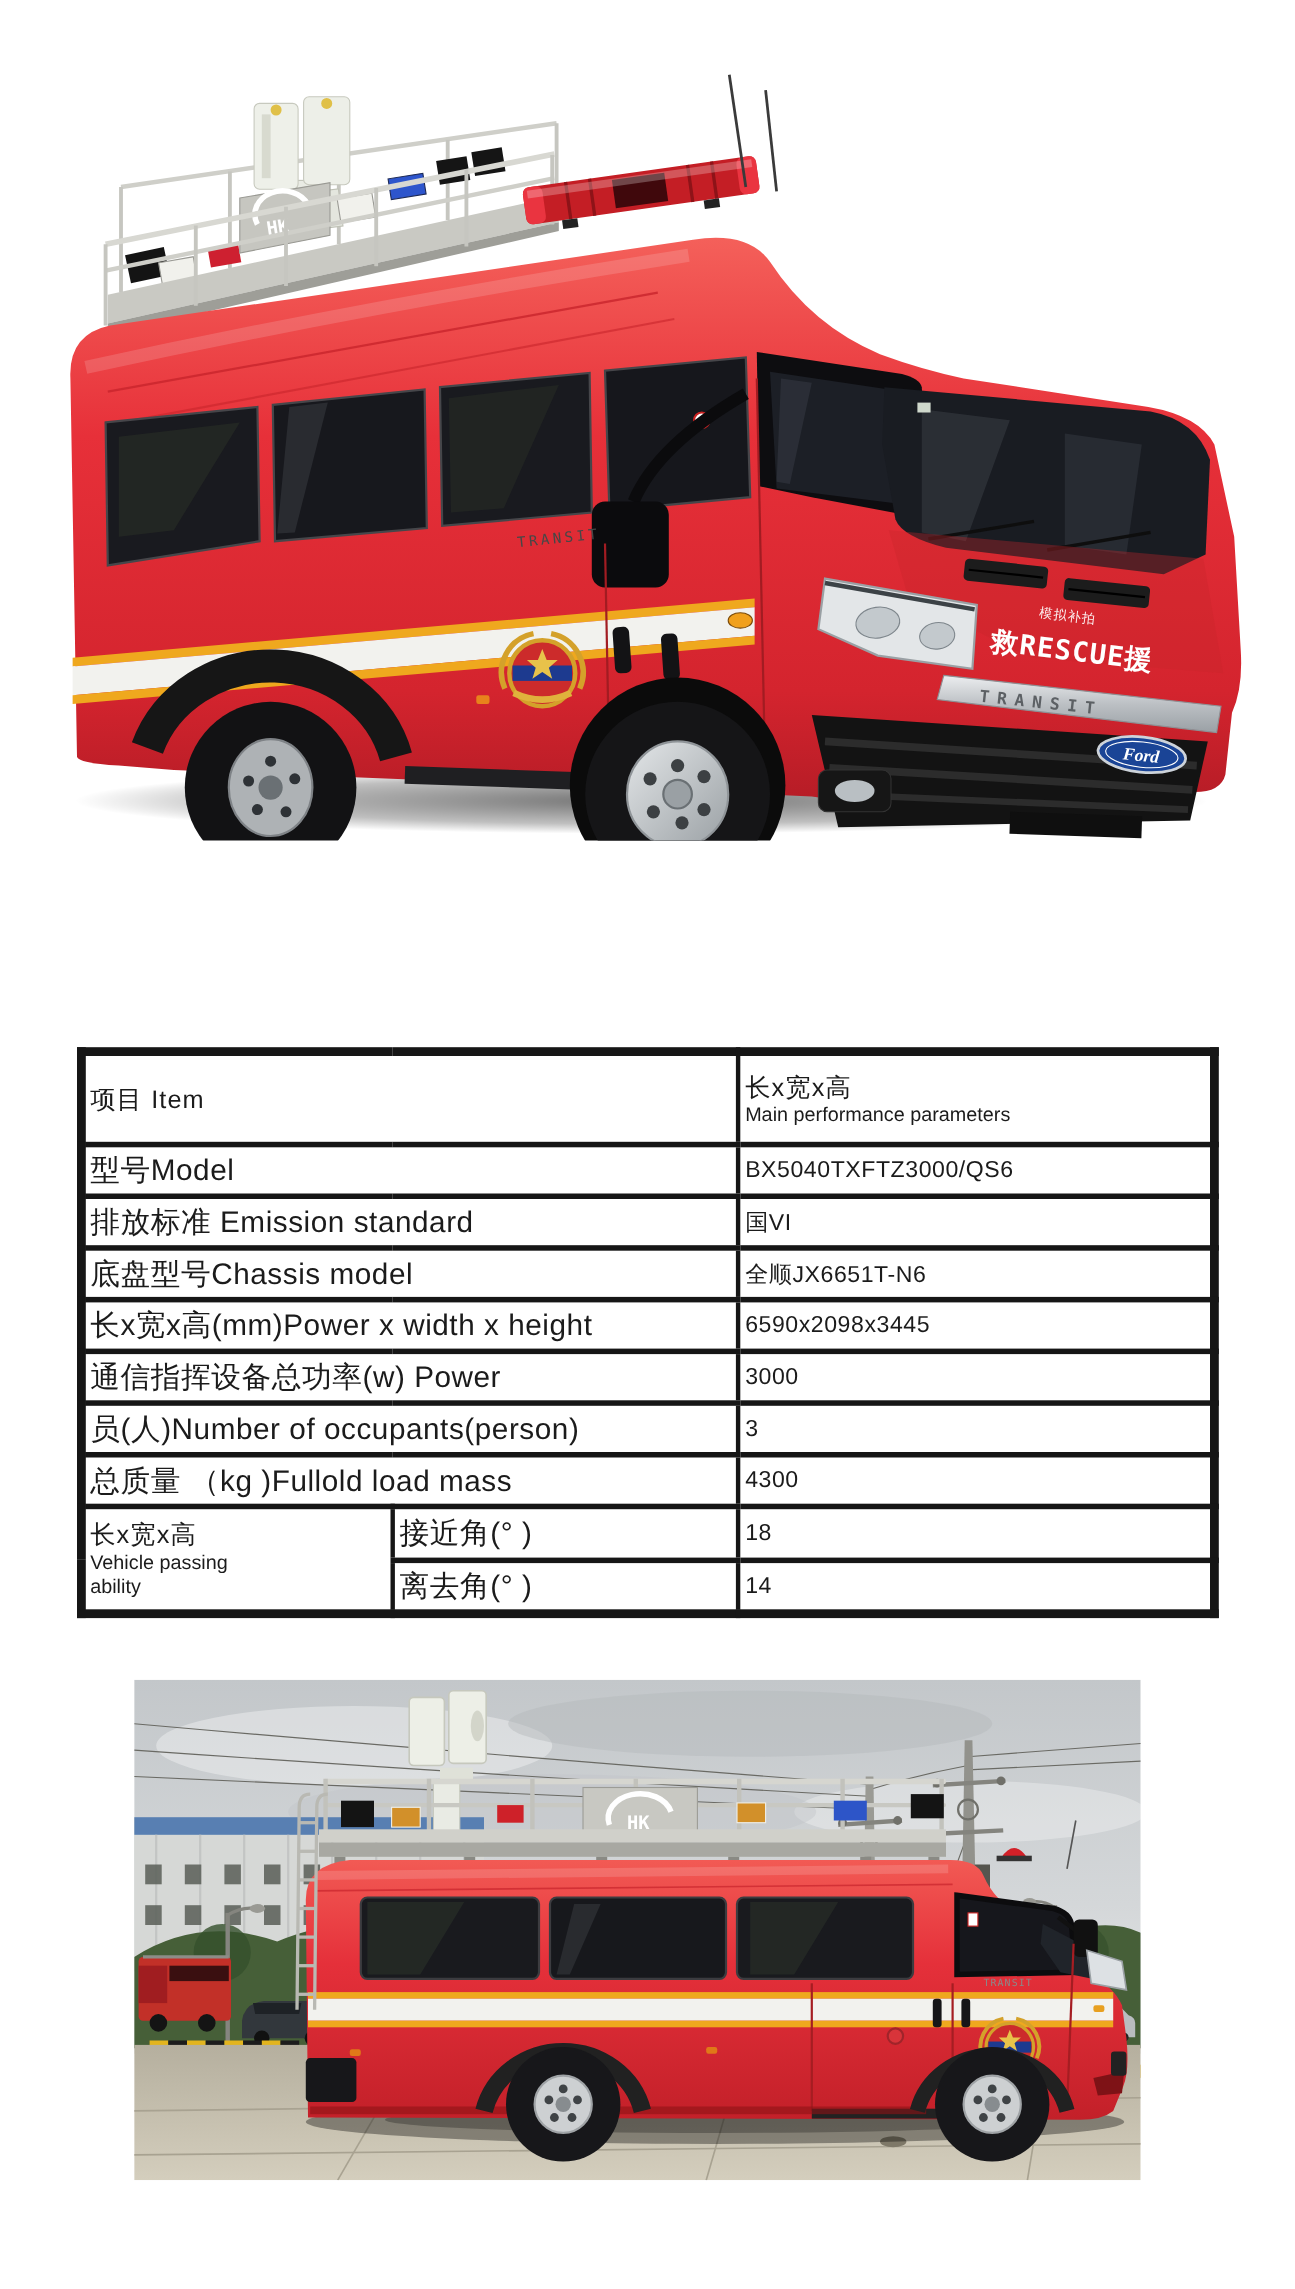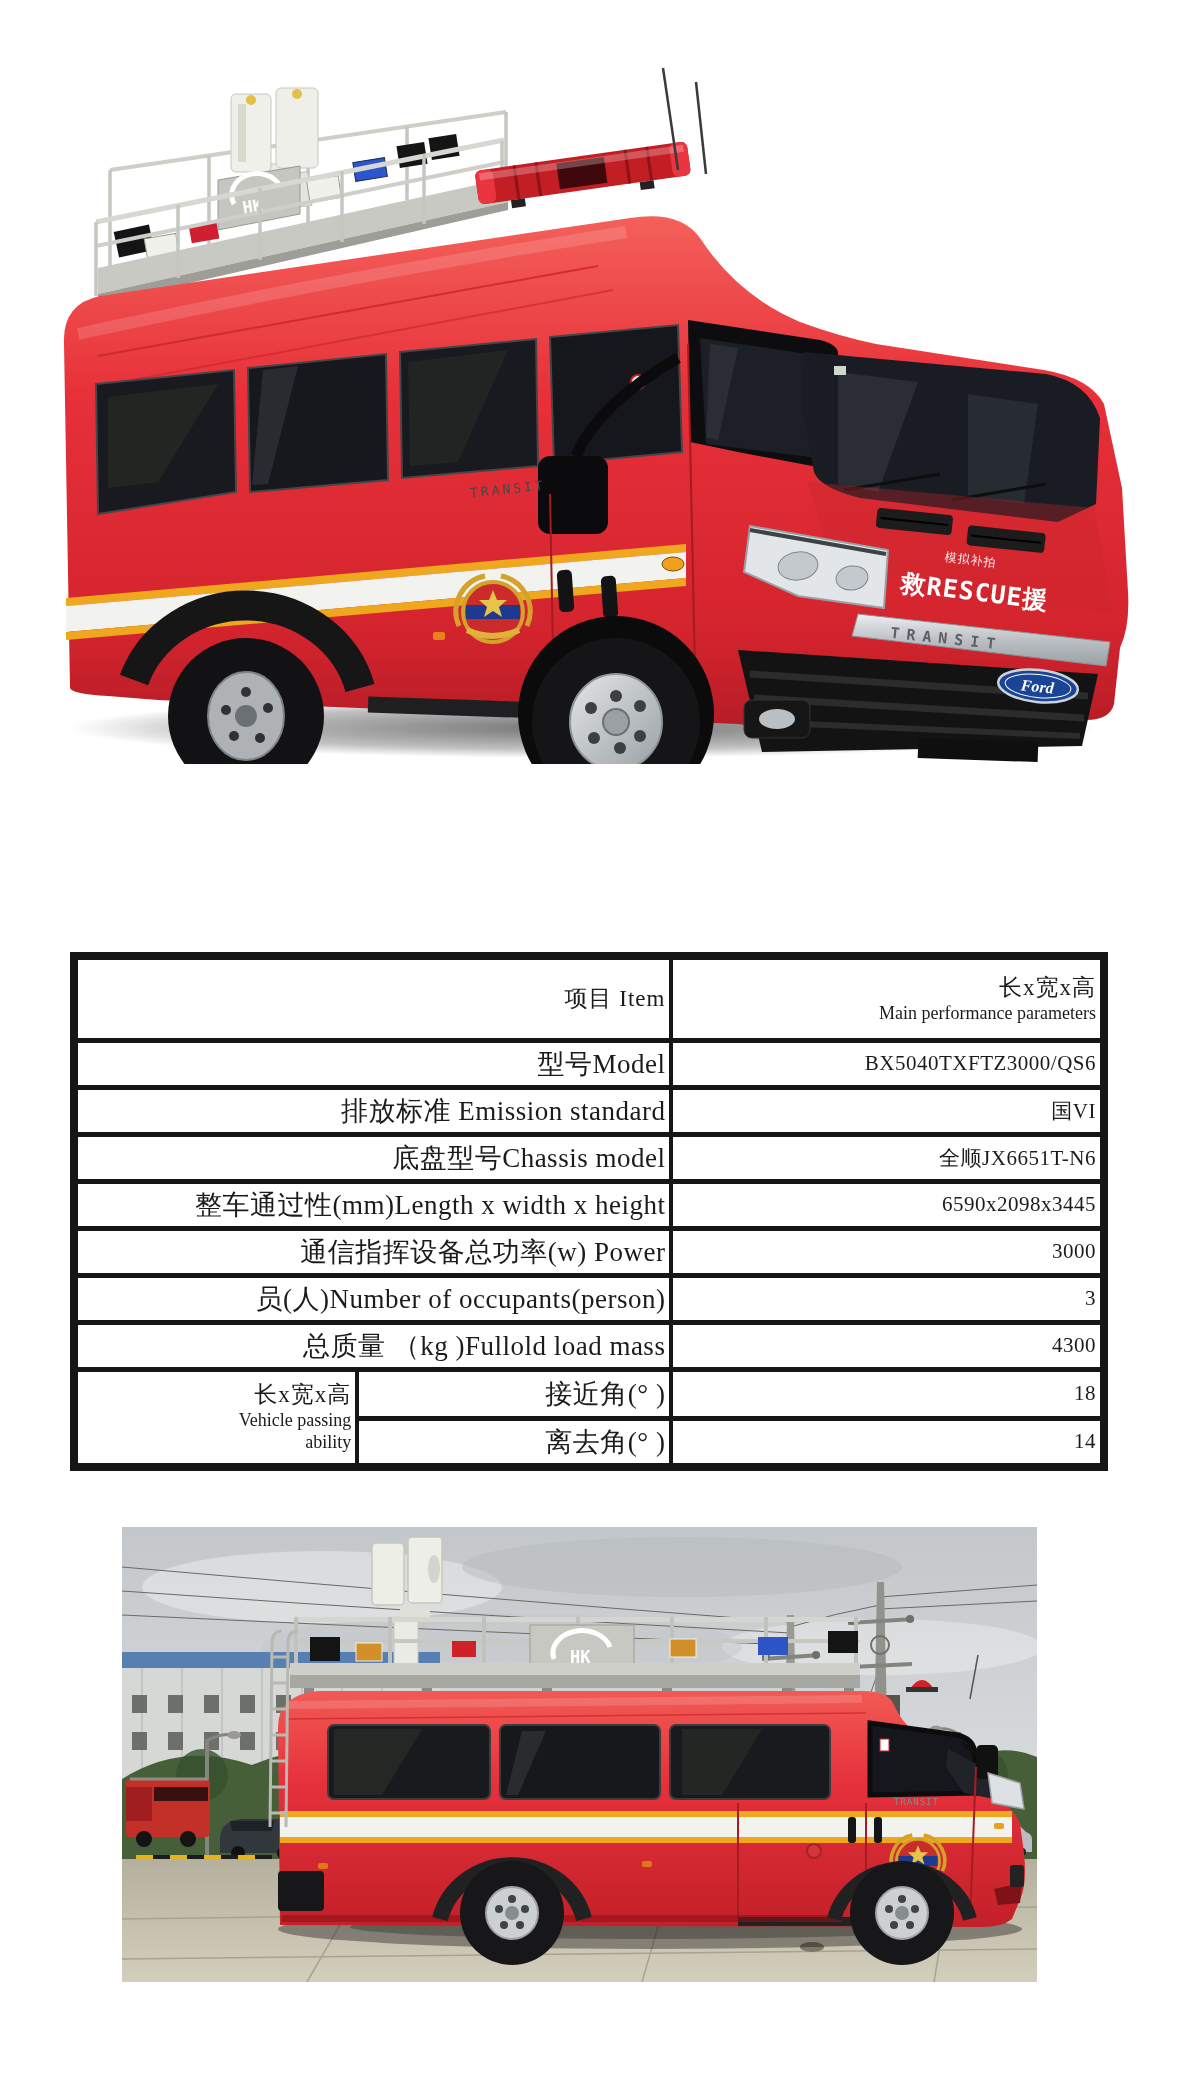--- a/index.html
+++ b/index.html
@@ -3,22 +3,22 @@
 <meta charset="utf-8">
 <style>
   html,body{margin:0;padding:0;background:#ffffff;}
   .canvas{position:relative;width:1177px;height:2081px;background:#ffffff;overflow:hidden;
           font-family:"Liberation Sans",sans-serif;}
   .photo{position:absolute;}
   
   #spec-table{position:absolute;left:70px;top:952px;width:1038px;border-collapse:collapse;
               table-layout:fixed;border:8px solid #161616;}
   #spec-table td{border:4px solid #161616;border-top-width:5px;border-bottom-width:5px;
-                 text-align:right;vertical-align:middle;color:#1b1b1b;padding:0 4px;
-                 font-family:Liberation Serif, serif;}
+                 text-align:left;vertical-align:middle;color:#1b1b1b;padding:0 4px;
+                 font-family:Liberation Sans, sans-serif;}
   .row-h{height:84px;}
   .row-n{height:47px;}
   .row-s{height:49px;}
   .cn-lg{font-size:23px;letter-spacing:1px;line-height:28px;display:block;}
   .en-md{font-size:18px;line-height:22px;display:block;}
   .lbl{font-size:27px;letter-spacing:0.5px;}
   .val{font-size:21px;letter-spacing:0.5px;}
   
   text{font-family:"DejaVu Sans Mono","Liberation Mono",monospace;}
   .hk-txt{font-weight:bold;fill:#ffffff;}
@@ -263,21 +263,21 @@
     </tr>
     <tr class="row-n">
       <td colspan="2" class="lbl">排放标准 Emission standard</td>
       <td class="val">国VI</td>
     </tr>
     <tr class="row-n">
       <td colspan="2" class="lbl">底盘型号Chassis model</td>
       <td class="val">全顺JX6651T-N6</td>
     </tr>
     <tr class="row-n">
-      <td colspan="2" class="lbl">整车通过性(mm)Length x width x height</td>
+      <td colspan="2" class="lbl">长x宽x高(mm)Power x width x height</td>
       <td class="val">6590x2098x3445</td>
     </tr>
     <tr class="row-n">
       <td colspan="2" class="lbl">通信指挥设备总功率(w) Power</td>
       <td class="val">3000</td>
     </tr>
     <tr class="row-n">
       <td colspan="2" class="lbl">员(人)Number of occupants(person)</td>
       <td class="val">3</td>
     </tr>

